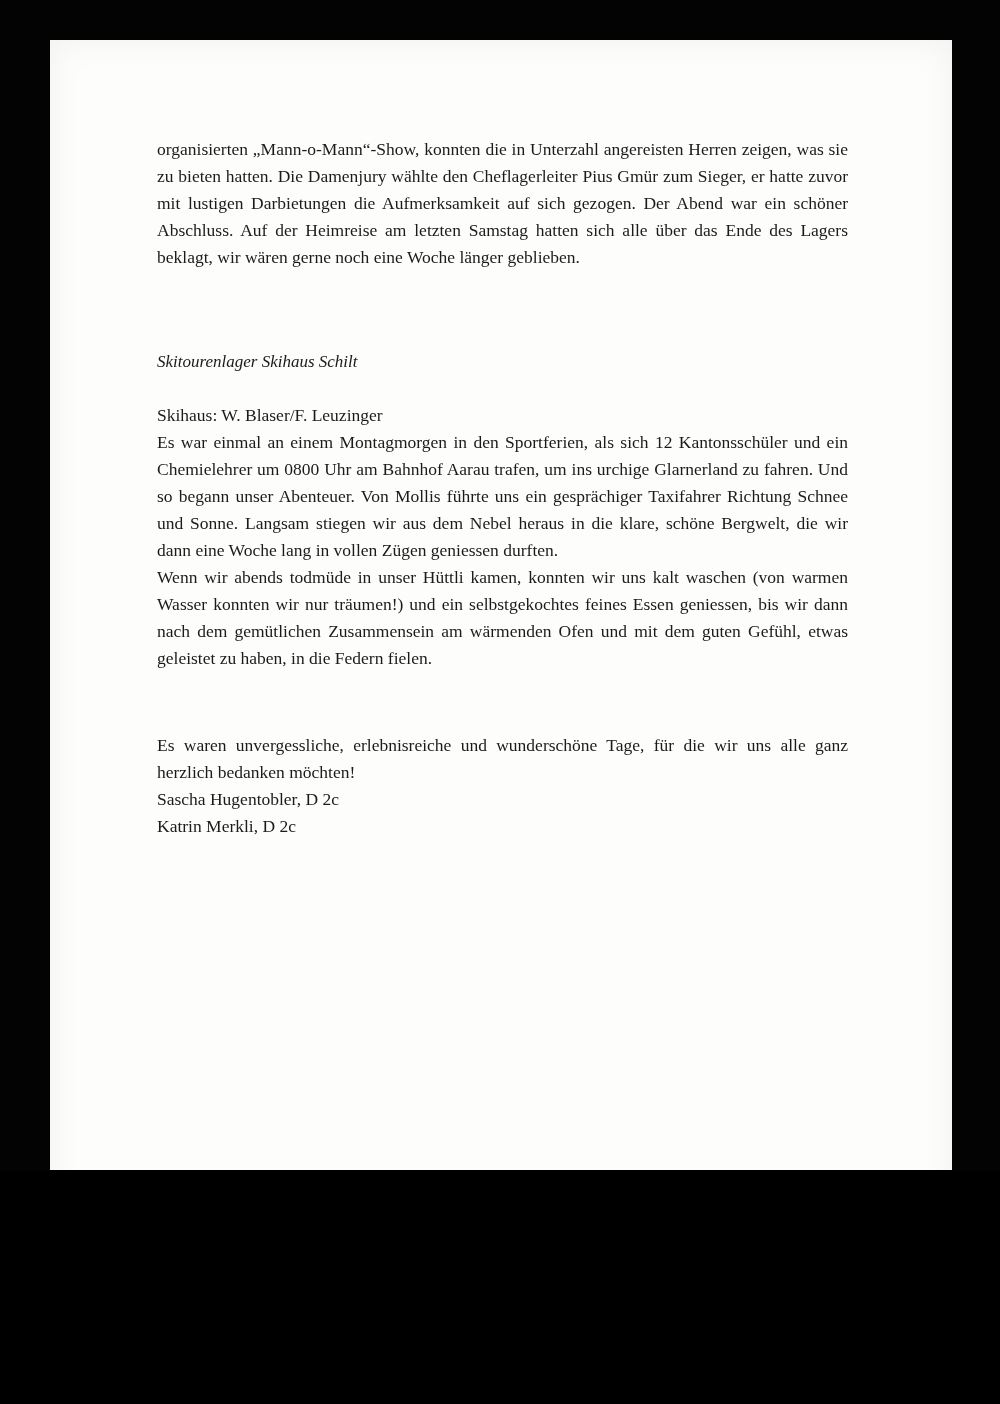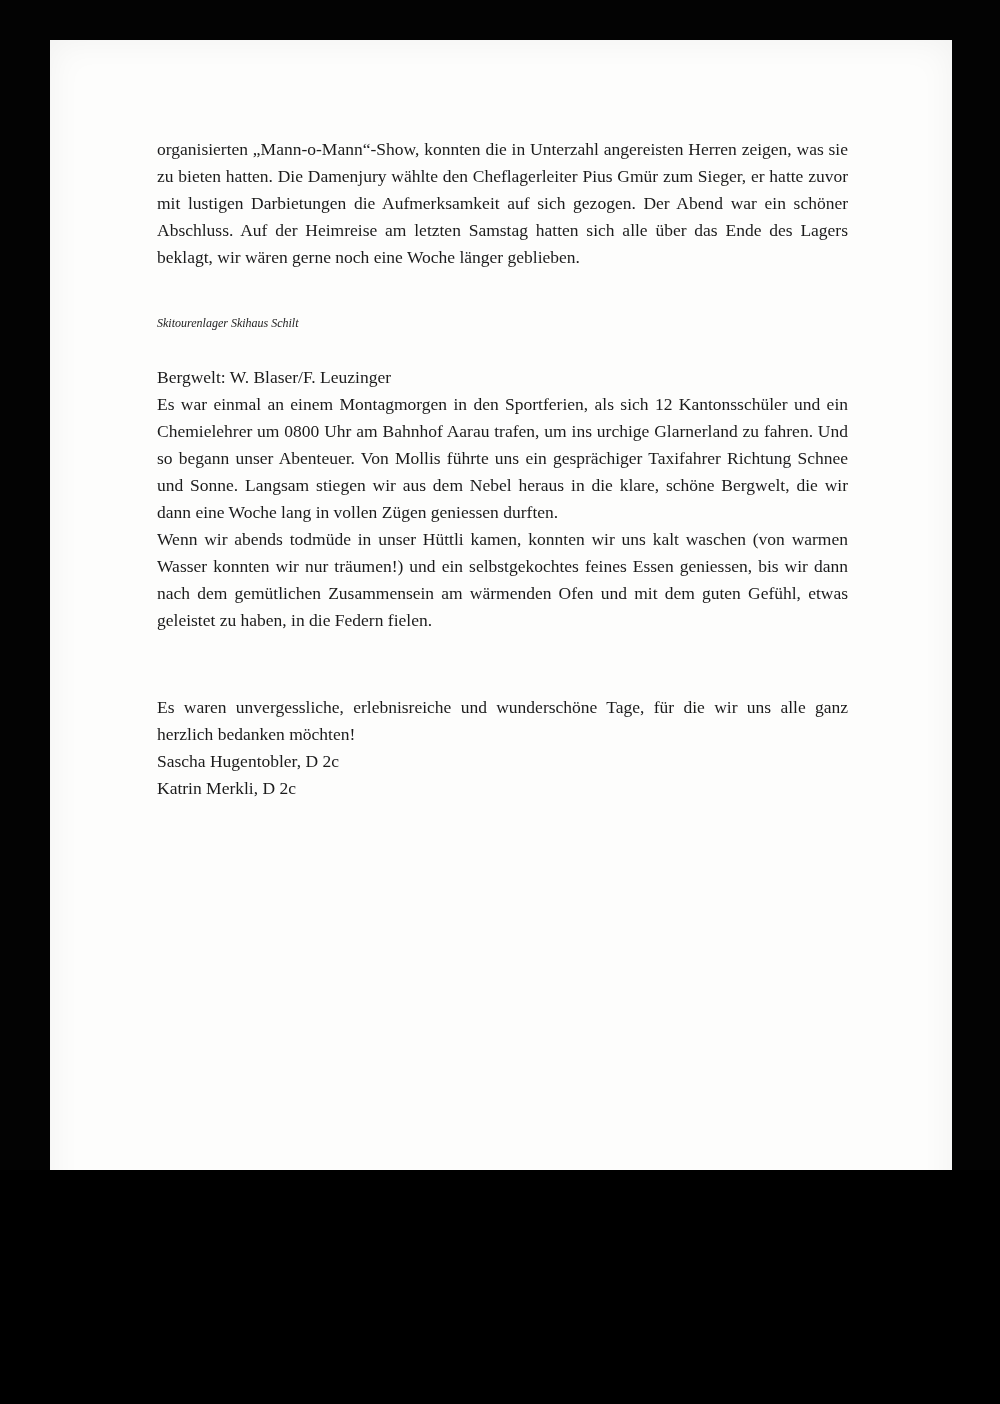--- a/index.html
+++ b/index.html
@@ -35,24 +35,24 @@
     line-height: 27px;
   }
   p { margin: 0; }
   .justify {
     text-align: justify;
     hyphens: auto;
     -webkit-hyphens: auto;
   }
   .sig-right { text-align: right; }
   .section-title {
-    margin-top: 39px;
+    margin-top: 77px;
     font-style: italic;
     font-weight: normal;
-    font-size: 12px;
+    font-size: 17px;
     line-height: 27px;
   }
   .leader { margin-top: 27px; }
   .closing { margin-top: 60px; }
   .signatures { }
   .page-number {
     position: absolute;
     left: 93px;
     top: 1204px;
     font-size: 12px;
@@ -64,21 +64,21 @@
 
 <div class="scan-bg">
   <div class="page">
     <div class="content">
 
       <p class="justify">organisierten „Mann-o-Mann“-Show, konnten die in Unterzahl angereisten Herren zeigen, was sie zu bieten hatten. Die Damenjury wählte den Cheflagerleiter Pius Gmür zum Sieger, er hatte zuvor mit lustigen Darbietungen die Aufmerksamkeit auf sich gezogen. Der Abend war ein schöner Abschluss. Auf der Heimreise am letzten Samstag hatten sich alle über das Ende des Lagers beklagt, wir wären gerne noch eine Woche länger geblieben.</p>
 
 
       <h2 class="section-title">Skitourenlager Skihaus Schilt</h2>
 
-      <p class="leader">Bergwelt: W. Blaser/F. Leuzinger</p>
+      <p class="leader">Skihaus: W. Blaser/F. Leuzinger</p>
 
       <p class="justify">Es war einmal an einem Montagmorgen in den Sportferien, als sich 12 Kantonsschüler und ein Chemielehrer um 0800 Uhr am Bahnhof Aarau trafen, um ins urchige Glarnerland zu fahren. Und so begann unser Abenteuer. Von Mollis führte uns ein gesprächiger Taxifahrer Richtung Schnee und Sonne. Langsam stiegen wir aus dem Nebel heraus in die klare, schöne Bergwelt, die wir dann eine Woche lang in vollen Zügen geniessen durften.</p>
       <p class="justify">Wenn wir abends todmüde in unser Hüttli kamen, konnten wir uns kalt waschen (von warmen Wasser konnten wir nur träumen!) und ein selbstgekochtes feines Essen geniessen, bis wir dann nach dem gemütlichen Zusammensein am wärmenden Ofen und mit dem guten Gefühl, etwas geleistet zu haben, in die Federn fielen.</p>
 
       <p class="justify closing">Es waren unvergessliche, erlebnisreiche und wunderschöne Tage, für die wir uns alle ganz herzlich bedanken möchten!</p>
 
       <div class="signatures">
         <p>Sascha Hugentobler, D 2c</p>
         <p>Katrin Merkli, D 2c</p>
       </div>

